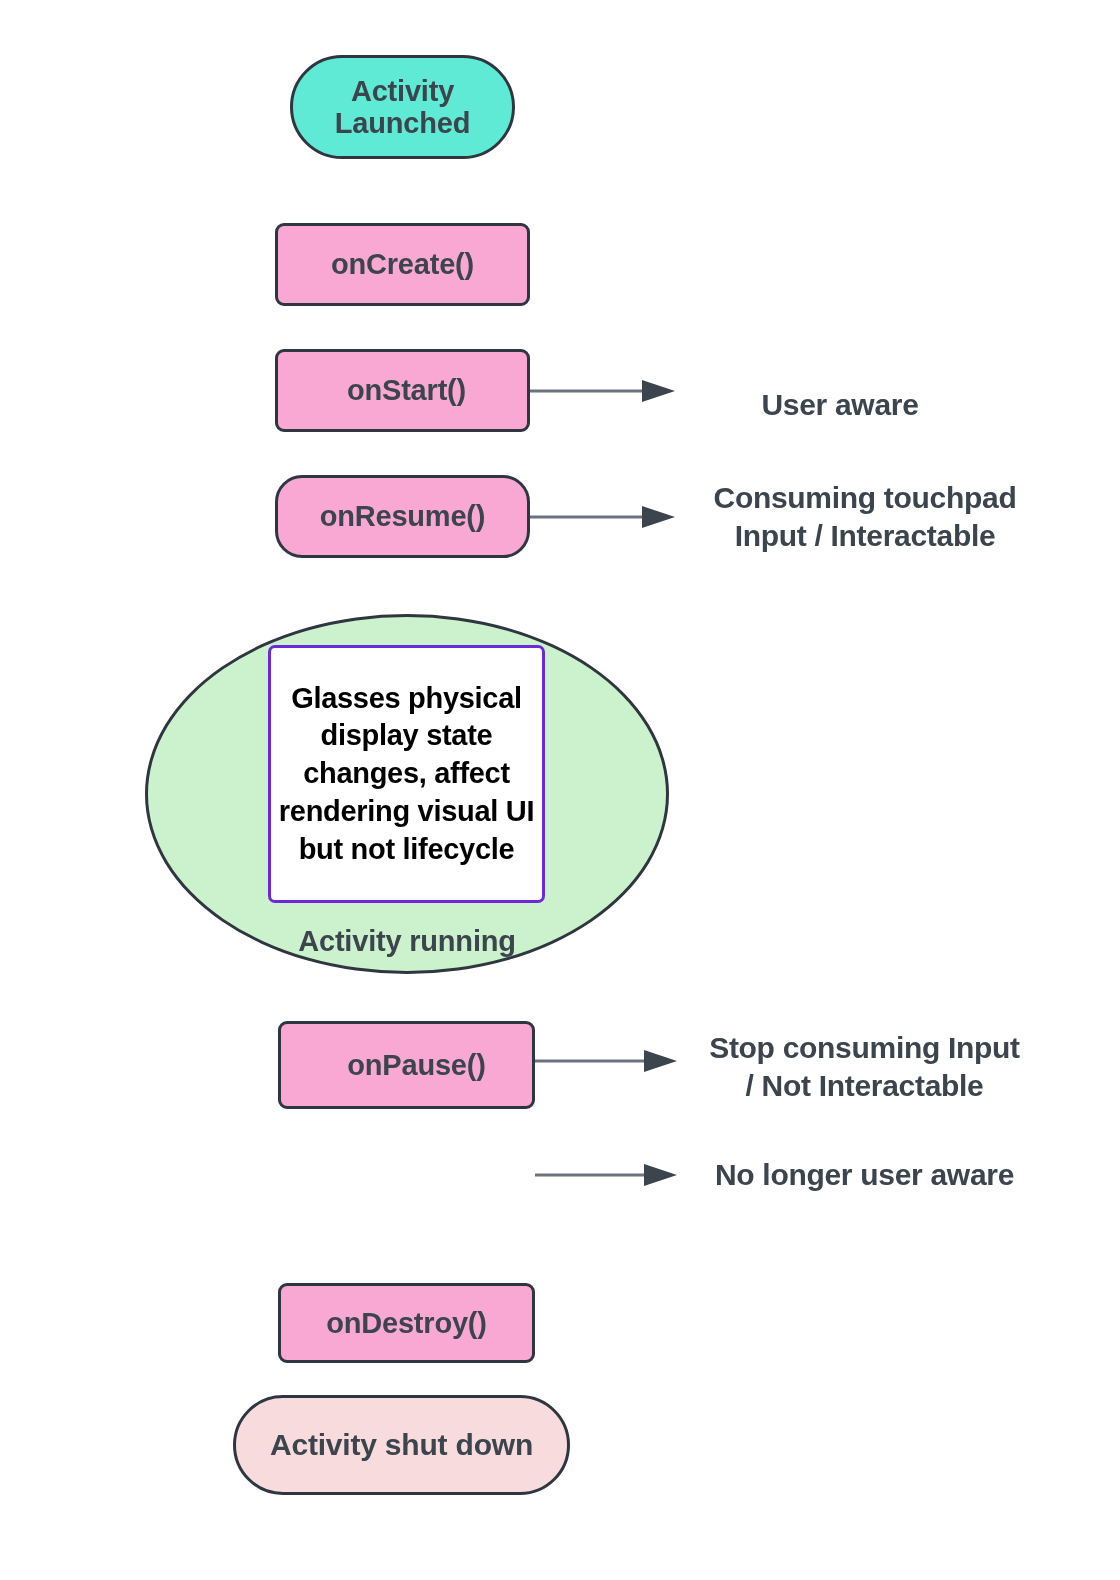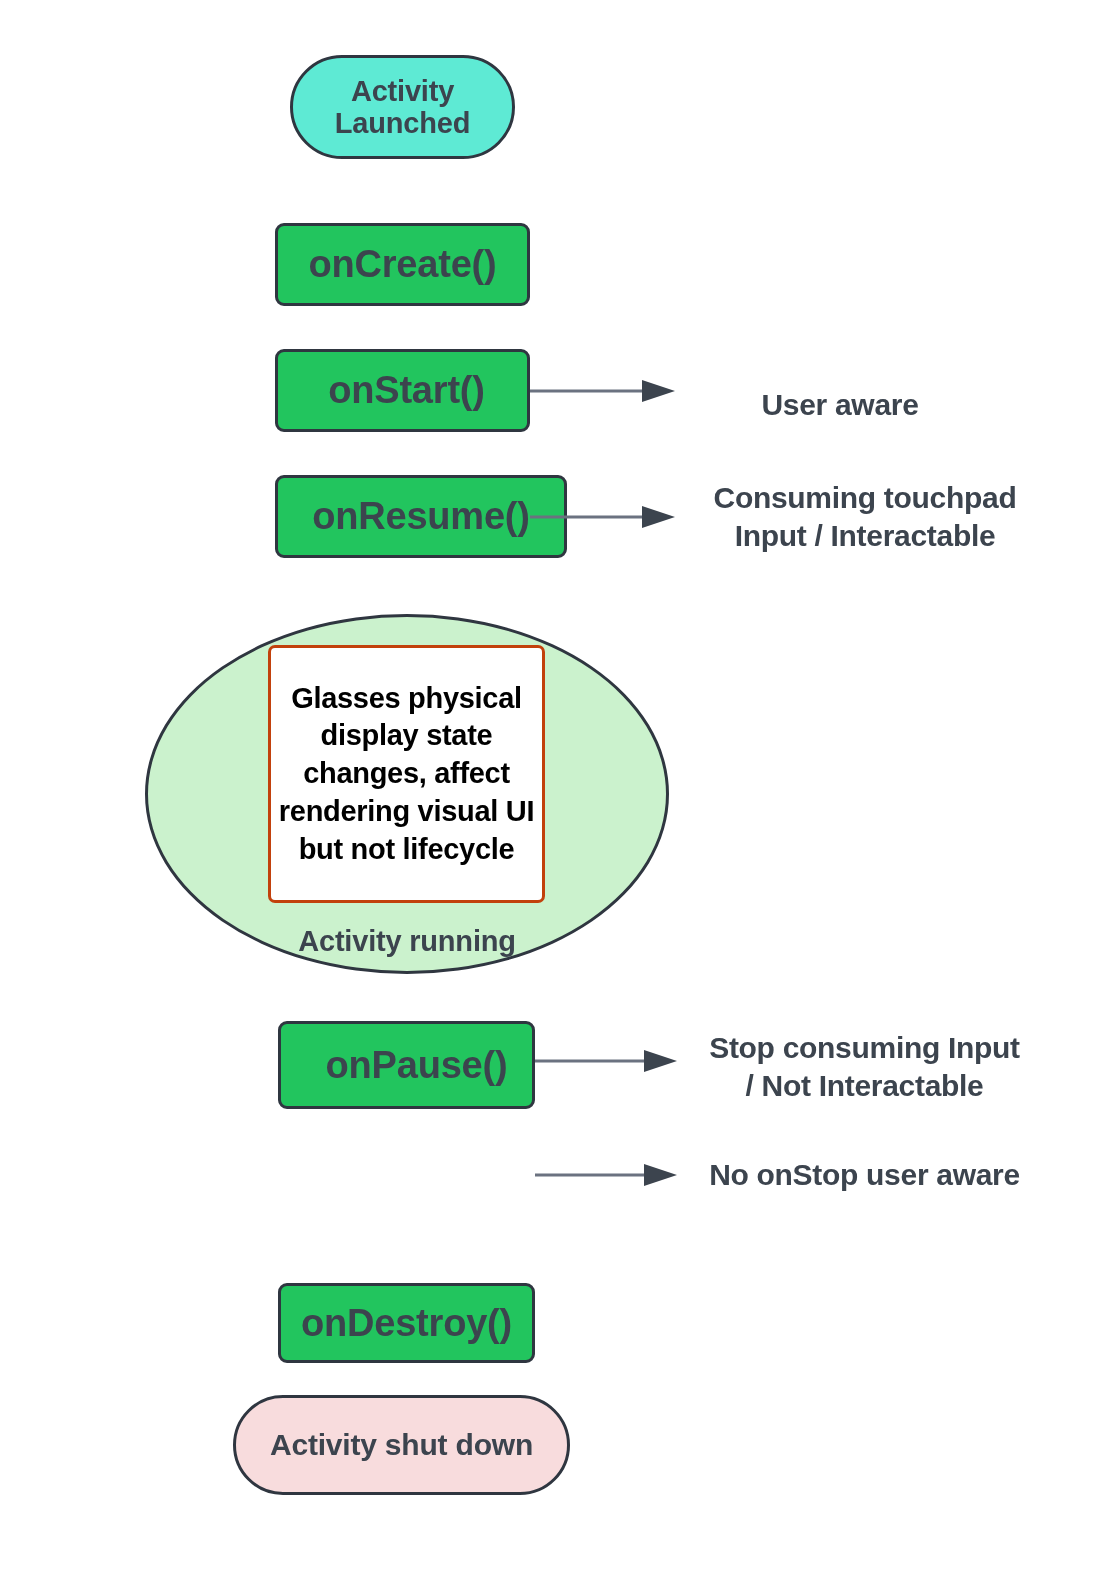--- a/index.html
+++ b/index.html
@@ -34,22 +34,22 @@
     letter-spacing: -0.2px;
   }
 
   .pill {
     border-radius: 999px;
   }
   .rect {
     border-radius: 9px;
   }
   .lifecycle-box {
-    background: #22c55e;
-    font-size: 38px;
+    background: #f9a8d4;
+    font-size: 29px;
   }
   .terminal-start {
     background: #5eead4;
     font-size: 29px;
   }
   .terminal-end {
     background: #f8dcdd;
     font-size: 30px;
   }
 
@@ -81,21 +81,21 @@
     letter-spacing: -0.2px;
   }
   .inner-note {
     position: absolute;
     left: 268px;
     top: 645px;
     width: 277px;
     height: 258px;
     box-sizing: border-box;
     background: #ffffff;
-    border: 3px solid #c2410c;
+    border: 3px solid #6d28d9;
     border-radius: 7px;
     display: flex;
     align-items: center;
     justify-content: center;
     text-align: center;
     color: #000000;
     font-size: 29px;
     font-weight: bold;
     line-height: 1.3;
     letter-spacing: -0.3px;
@@ -138,21 +138,21 @@
   <div class="node rect lifecycle-box" style="left:275px; top:349px; width:255px; height:83px;padding-left:8px;">onStart()</div>
 
   <div class="arrow" style="left:530px; top:379px; width:145px;">
     <svg width="145" height="24" viewBox="0 0 145 24">
       <line x1="0" y1="12" x2="118" y2="12" stroke="#6b7280" stroke-width="3"></line>
       <polygon points="112,1 145,12 112,23" fill="#3c444e"></polygon>
     </svg>
   </div>
   <div class="side-label" style="left:680px; top:386px; width:320px;">User aware</div>
 
-  <div class="node rect lifecycle-box" style="left:275px; top:475px; width:292px; height:83px;">onResume()</div>
+  <div class="node rect lifecycle-box" style="left:275px; top:475px; width:255px; height:83px;border-radius:27px;">onResume()</div>
 
   <div class="arrow" style="left:530px; top:505px; width:145px;">
     <svg width="145" height="24" viewBox="0 0 145 24">
       <line x1="0" y1="12" x2="118" y2="12" stroke="#6b7280" stroke-width="3"></line>
       <polygon points="112,1 145,12 112,23" fill="#3c444e"></polygon>
     </svg>
   </div>
   <div class="side-label" style="left: 700px; top: 479px; width: 330px; white-space: pre-line;">Consuming touchpad
 Input / Interactable</div>
 
@@ -173,19 +173,19 @@
   <div class="side-label" style="left: 692px; top: 1029px; width: 345px; white-space: pre-line;">Stop consuming Input
 / Not Interactable</div>
 
 
   <div class="arrow" style="left:535px; top:1163px; width:142px;">
     <svg width="142" height="24" viewBox="0 0 142 24">
       <line x1="0" y1="12" x2="115" y2="12" stroke="#6b7280" stroke-width="3"></line>
       <polygon points="109,1 142,12 109,23" fill="#3c444e"></polygon>
     </svg>
   </div>
-  <div class="side-label" style="left:692px; top:1156px; width:345px;">No onStop user aware</div>
+  <div class="side-label" style="left:692px; top:1156px; width:345px;">No longer user aware</div>
 
   <div class="node rect lifecycle-box" style="left:278px; top:1249px; width:257px; height:80px;margin-top:34px;">onDestroy()</div>
 
   <div class="node pill terminal-end" style="left:233px; top:1395px; width:337px; height:100px;">Activity shut down</div>
 
 </div>
 
 </body></html>

